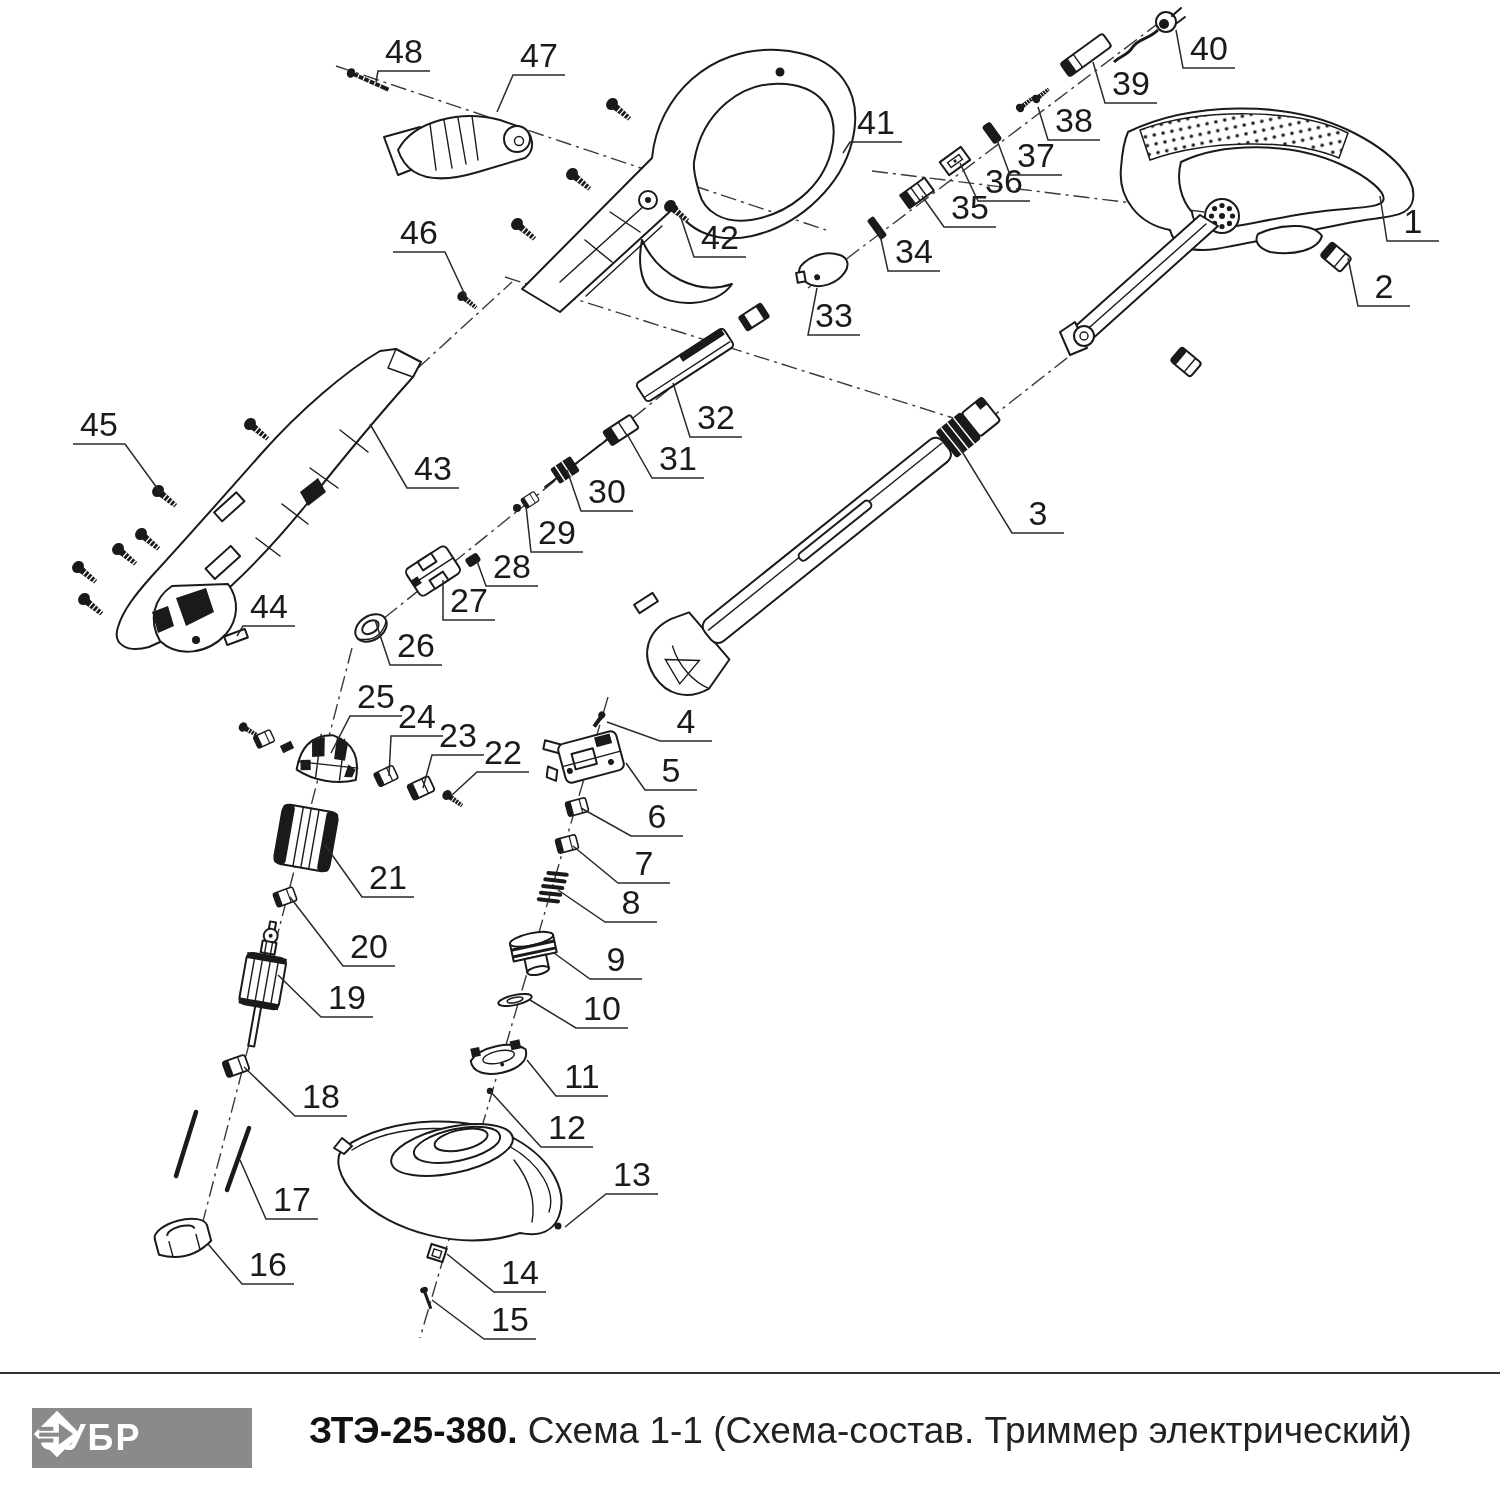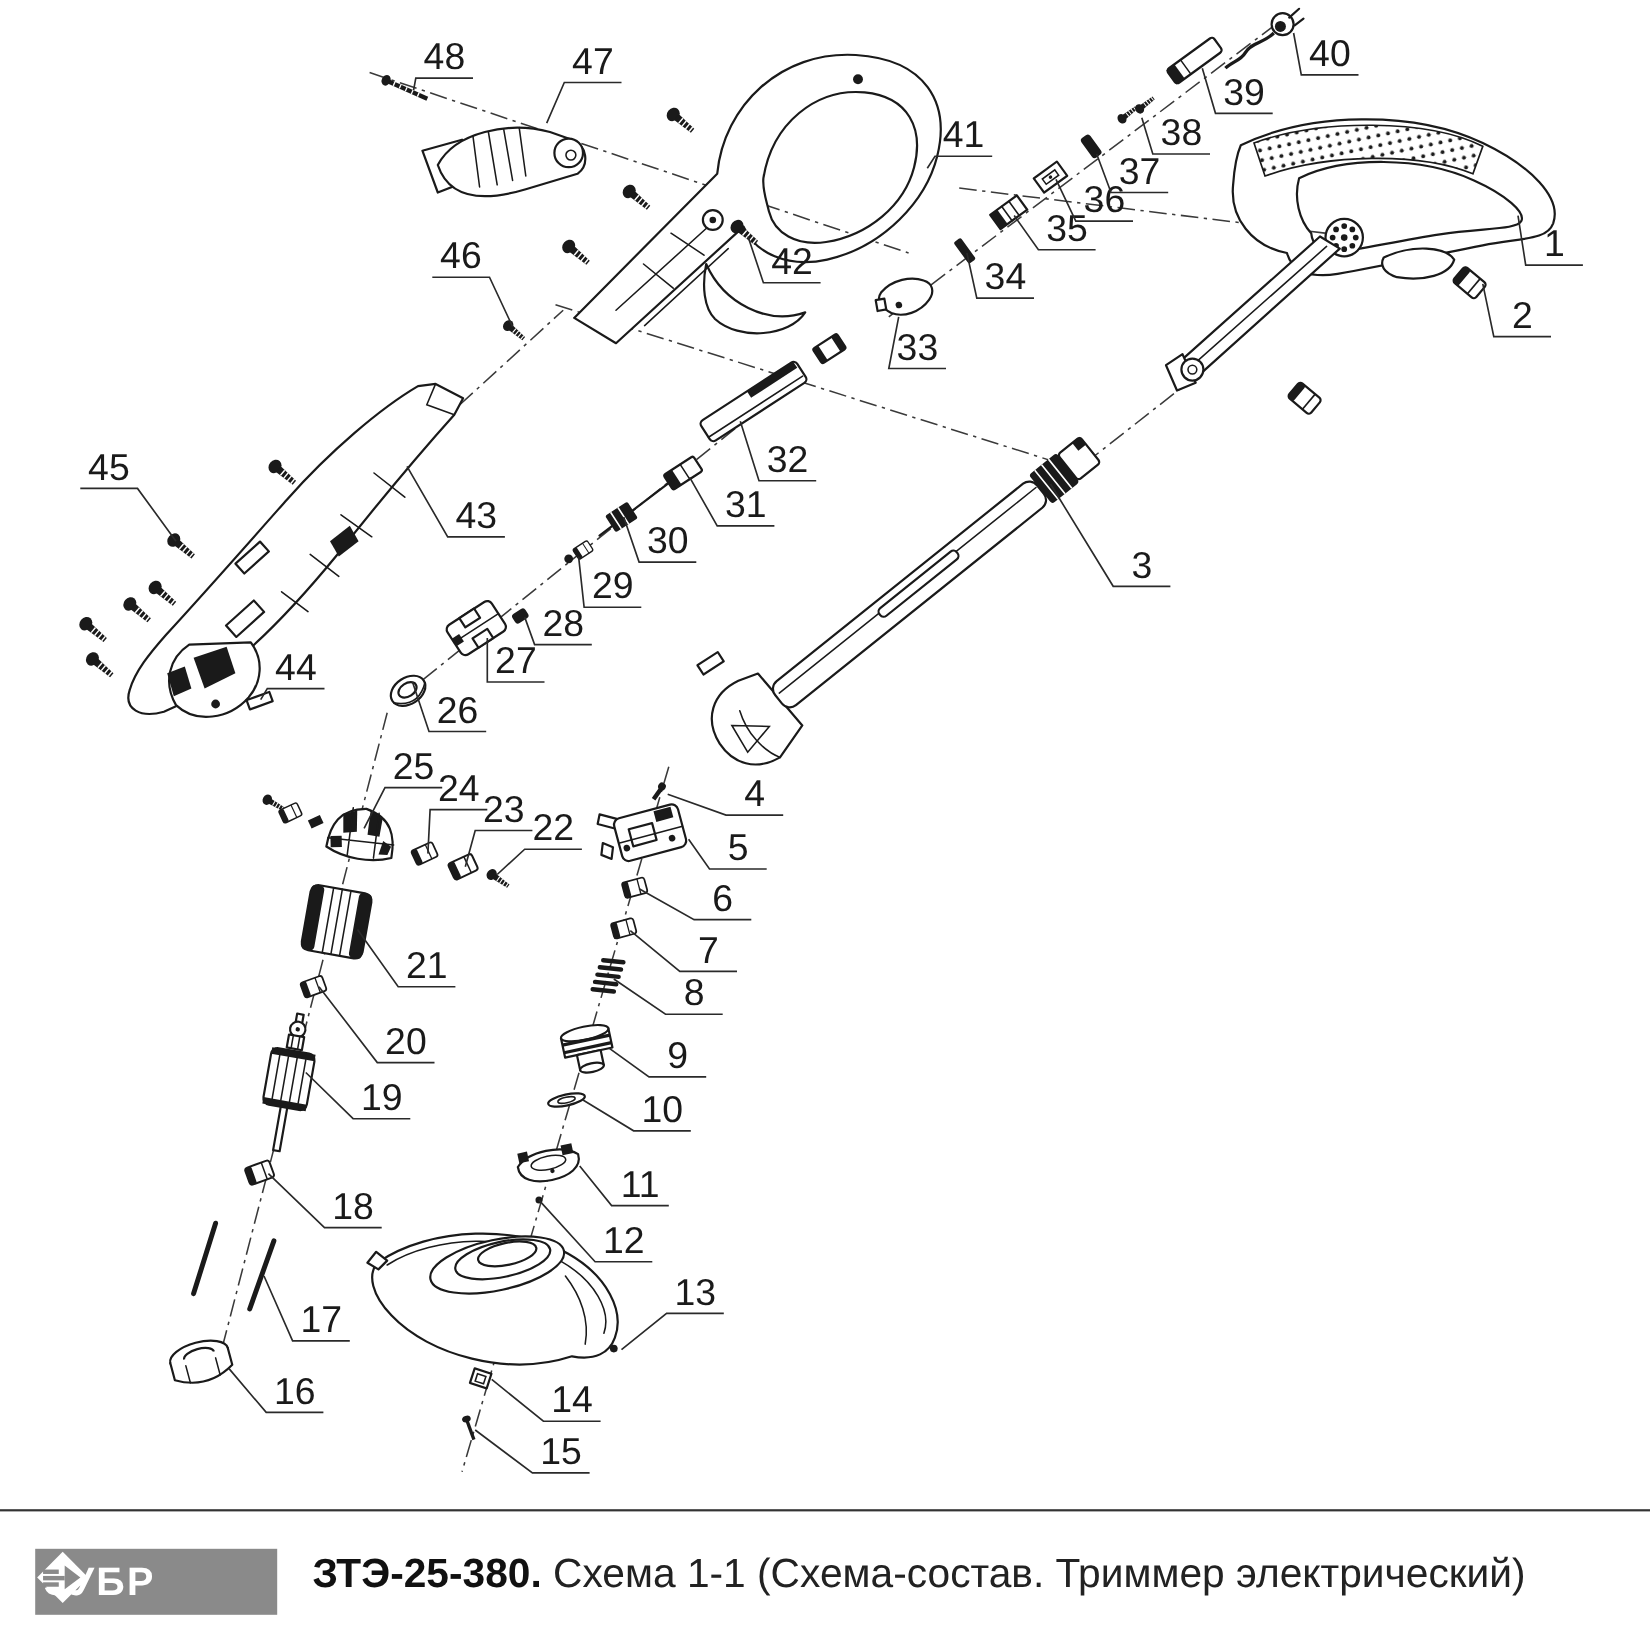--- a/index.html
+++ b/index.html
@@ -11,21 +11,21 @@
   .ln {fill:none;stroke:#1a1a1a;stroke-width:2;stroke-linecap:round;}
   .thin{fill:none;stroke:#1a1a1a;stroke-width:1.4;stroke-linecap:round;}
   .axis{fill:none;stroke:#3a3a3a;stroke-width:1.4;stroke-dasharray:16 5 3 5;}
   .leader{fill:none;stroke:#2a2a2a;stroke-width:1.5;}
   .callout{font:400 34px "Liberation Sans",sans-serif;fill:#1a1a1a;text-anchor:middle;}
   .sep{position:absolute;left:0;top:1372px;width:1500px;border-top:2px solid #333;}
   .footer{position:absolute;left:0;top:1400px;width:1500px;height:80px;display:flex;align-items:center;}
   .logo{position:absolute;left:32px;top:8px;width:220px;height:60px;background:#8a8a8a;
         display:flex;align-items:center;gap:4px;padding-left:8px;box-sizing:border-box;}
   .logo-text{color:#fff;font-weight:800;font-size:36px;letter-spacing:2px;line-height:1;}
-  .title{position:absolute;left:284px;top:10px;white-space:nowrap;font-size:37px;}
+  .title{position:absolute;left:309px;top:10px;white-space:nowrap;font-size:37px;}
   .model{font-weight:700;color:#111;}
   .subtitle{font-weight:300;color:#222;}
 </style>
 </head>
 <body>
 
 <div class="page">
 
 <svg id="diagram" width="1500" height="1500" viewBox="0 0 1500 1500">
   <defs>

